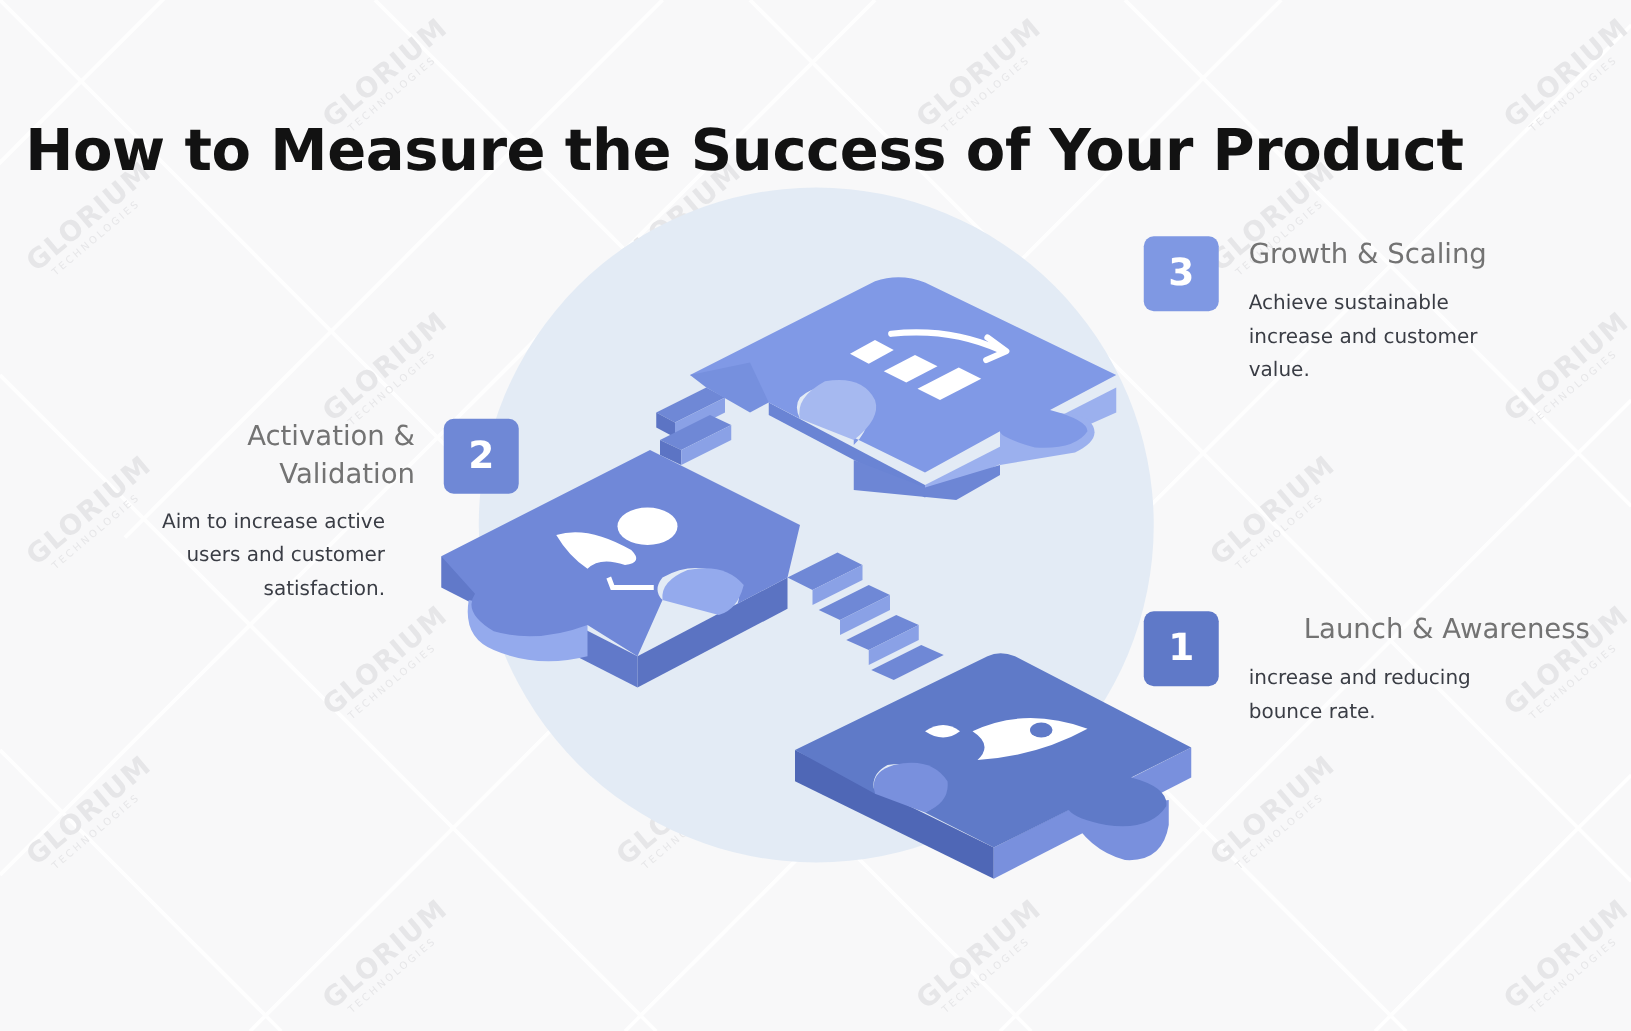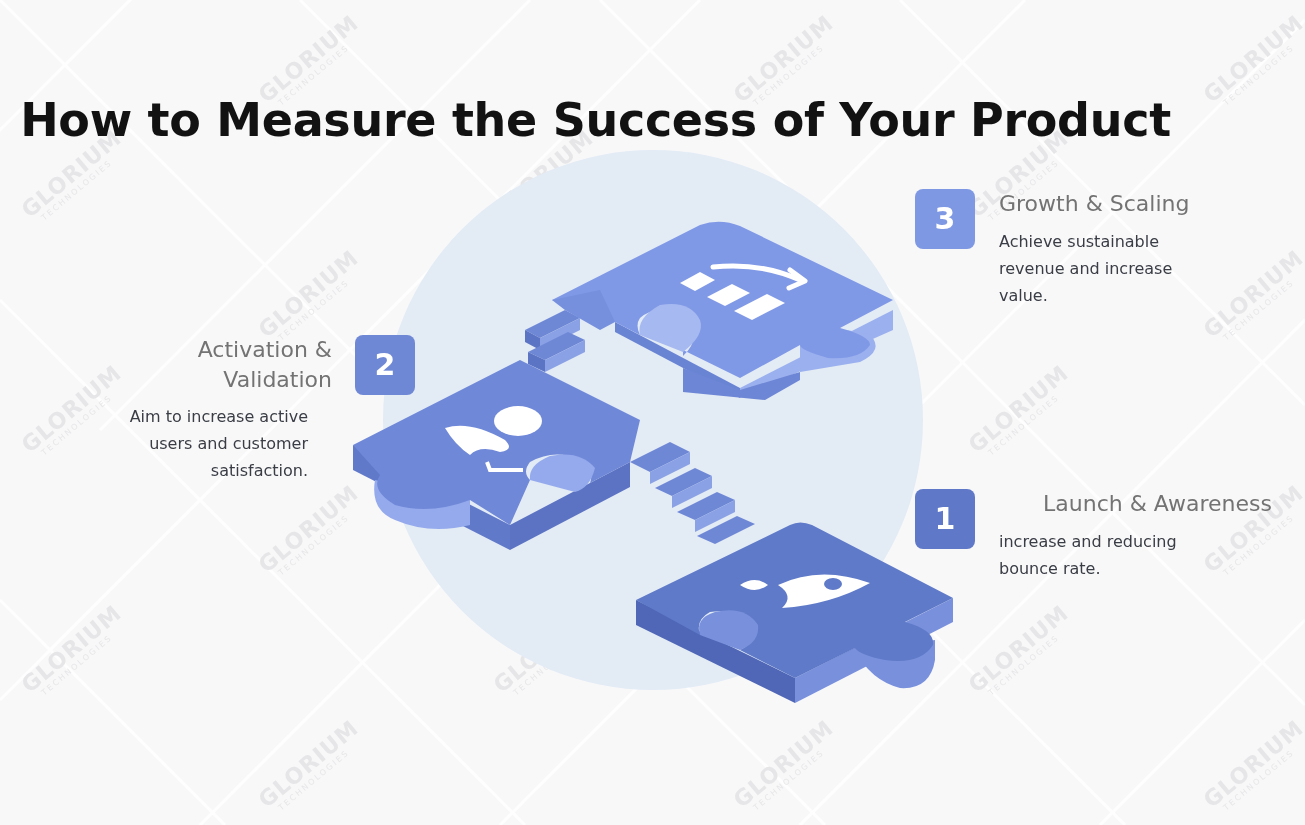--- a/index.html
+++ b/index.html
@@ -196,21 +196,21 @@
       <path d="M740 585 Q755 575 768 585 Q755 595 740 585 Z"></path>
       <ellipse cx="833" cy="584" rx="9" ry="6" fill="#5f7ac8"></ellipse>
     </g>
   </g>
 </svg>
 
 <div class="badge" style="left:915px;top:189px;background:#7f98e3;">3</div>
 <div class="step-title" style="left:999px;top:189px;">Growth &amp; Scaling</div>
 <div class="step-desc" style="left:999px;top:228px;">
   <div>Achieve sustainable</div>
-  <div>revenue and increase</div>
+  <div>increase and customer</div>
   <div>value.</div>
 </div>
 
 <div class="badge" style="left:355px;top:335px;background:#6f88d6;">2</div>
 <div class="step-title right" style="right:973px;top:335px;">
   <div>Activation &amp;</div>
   <div>Validation</div>
 </div>
 <div class="step-desc right" style="right:997px;top:403px;">
   <div>Aim to increase active</div>

